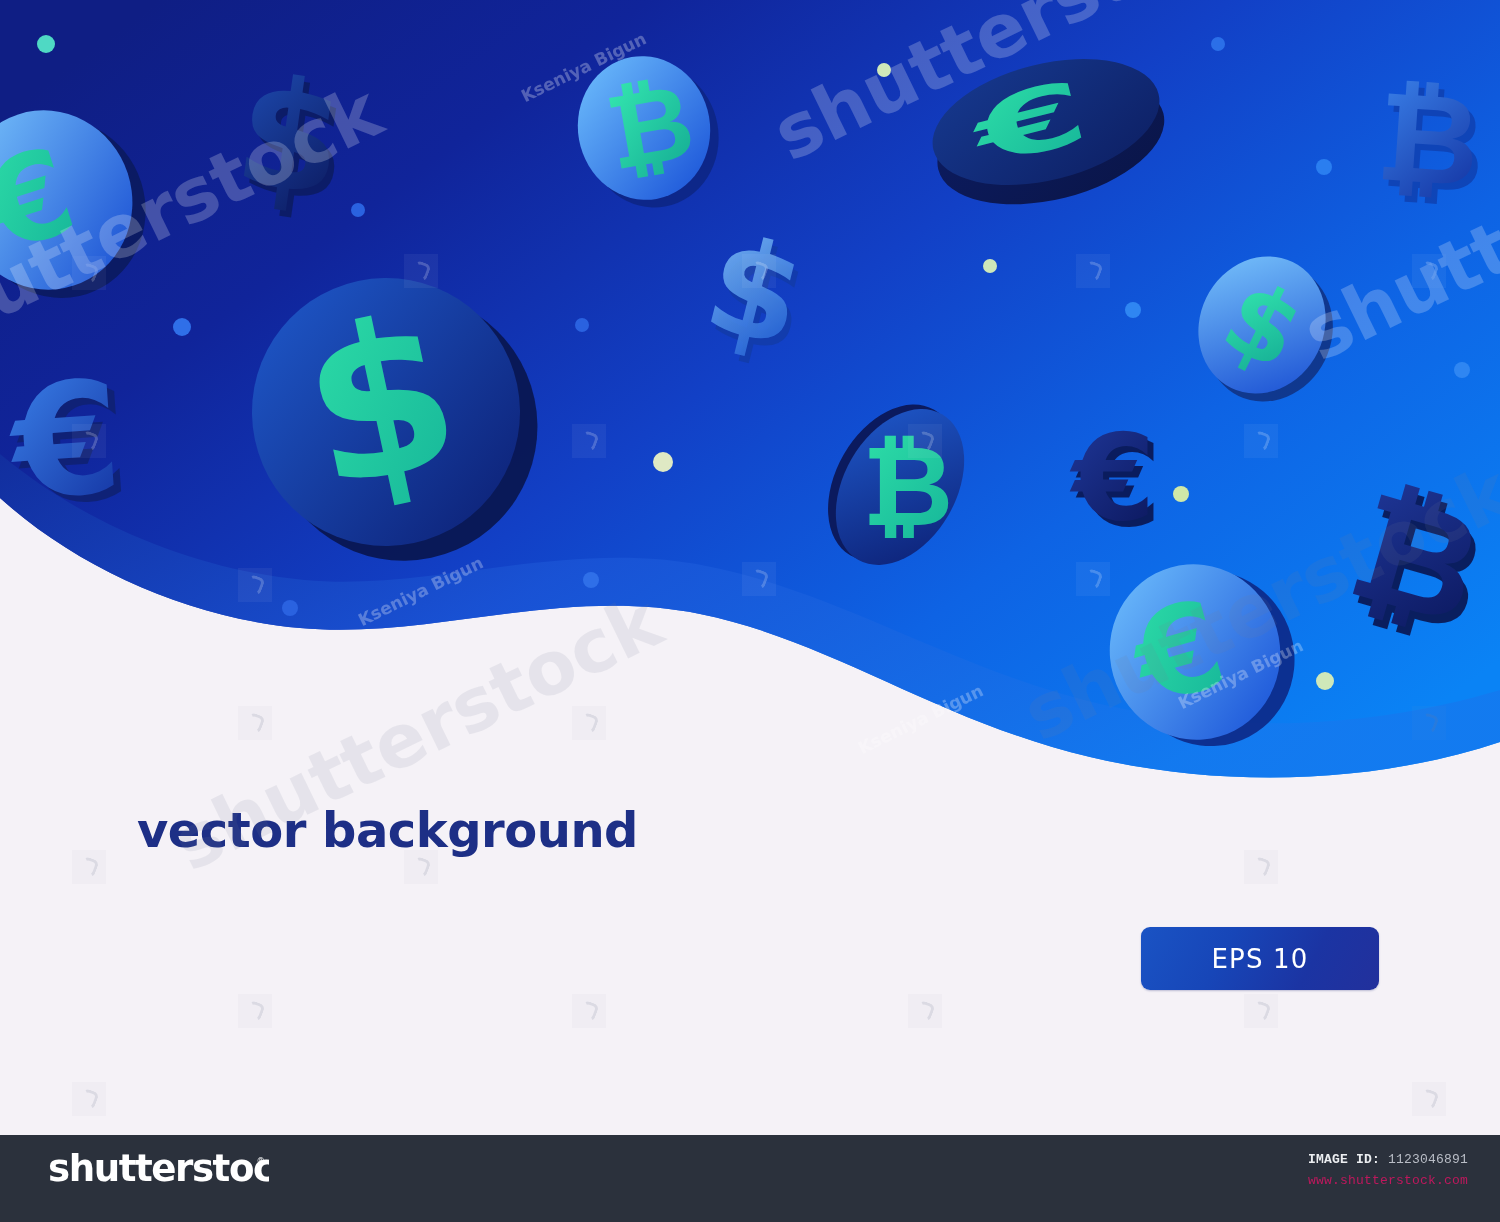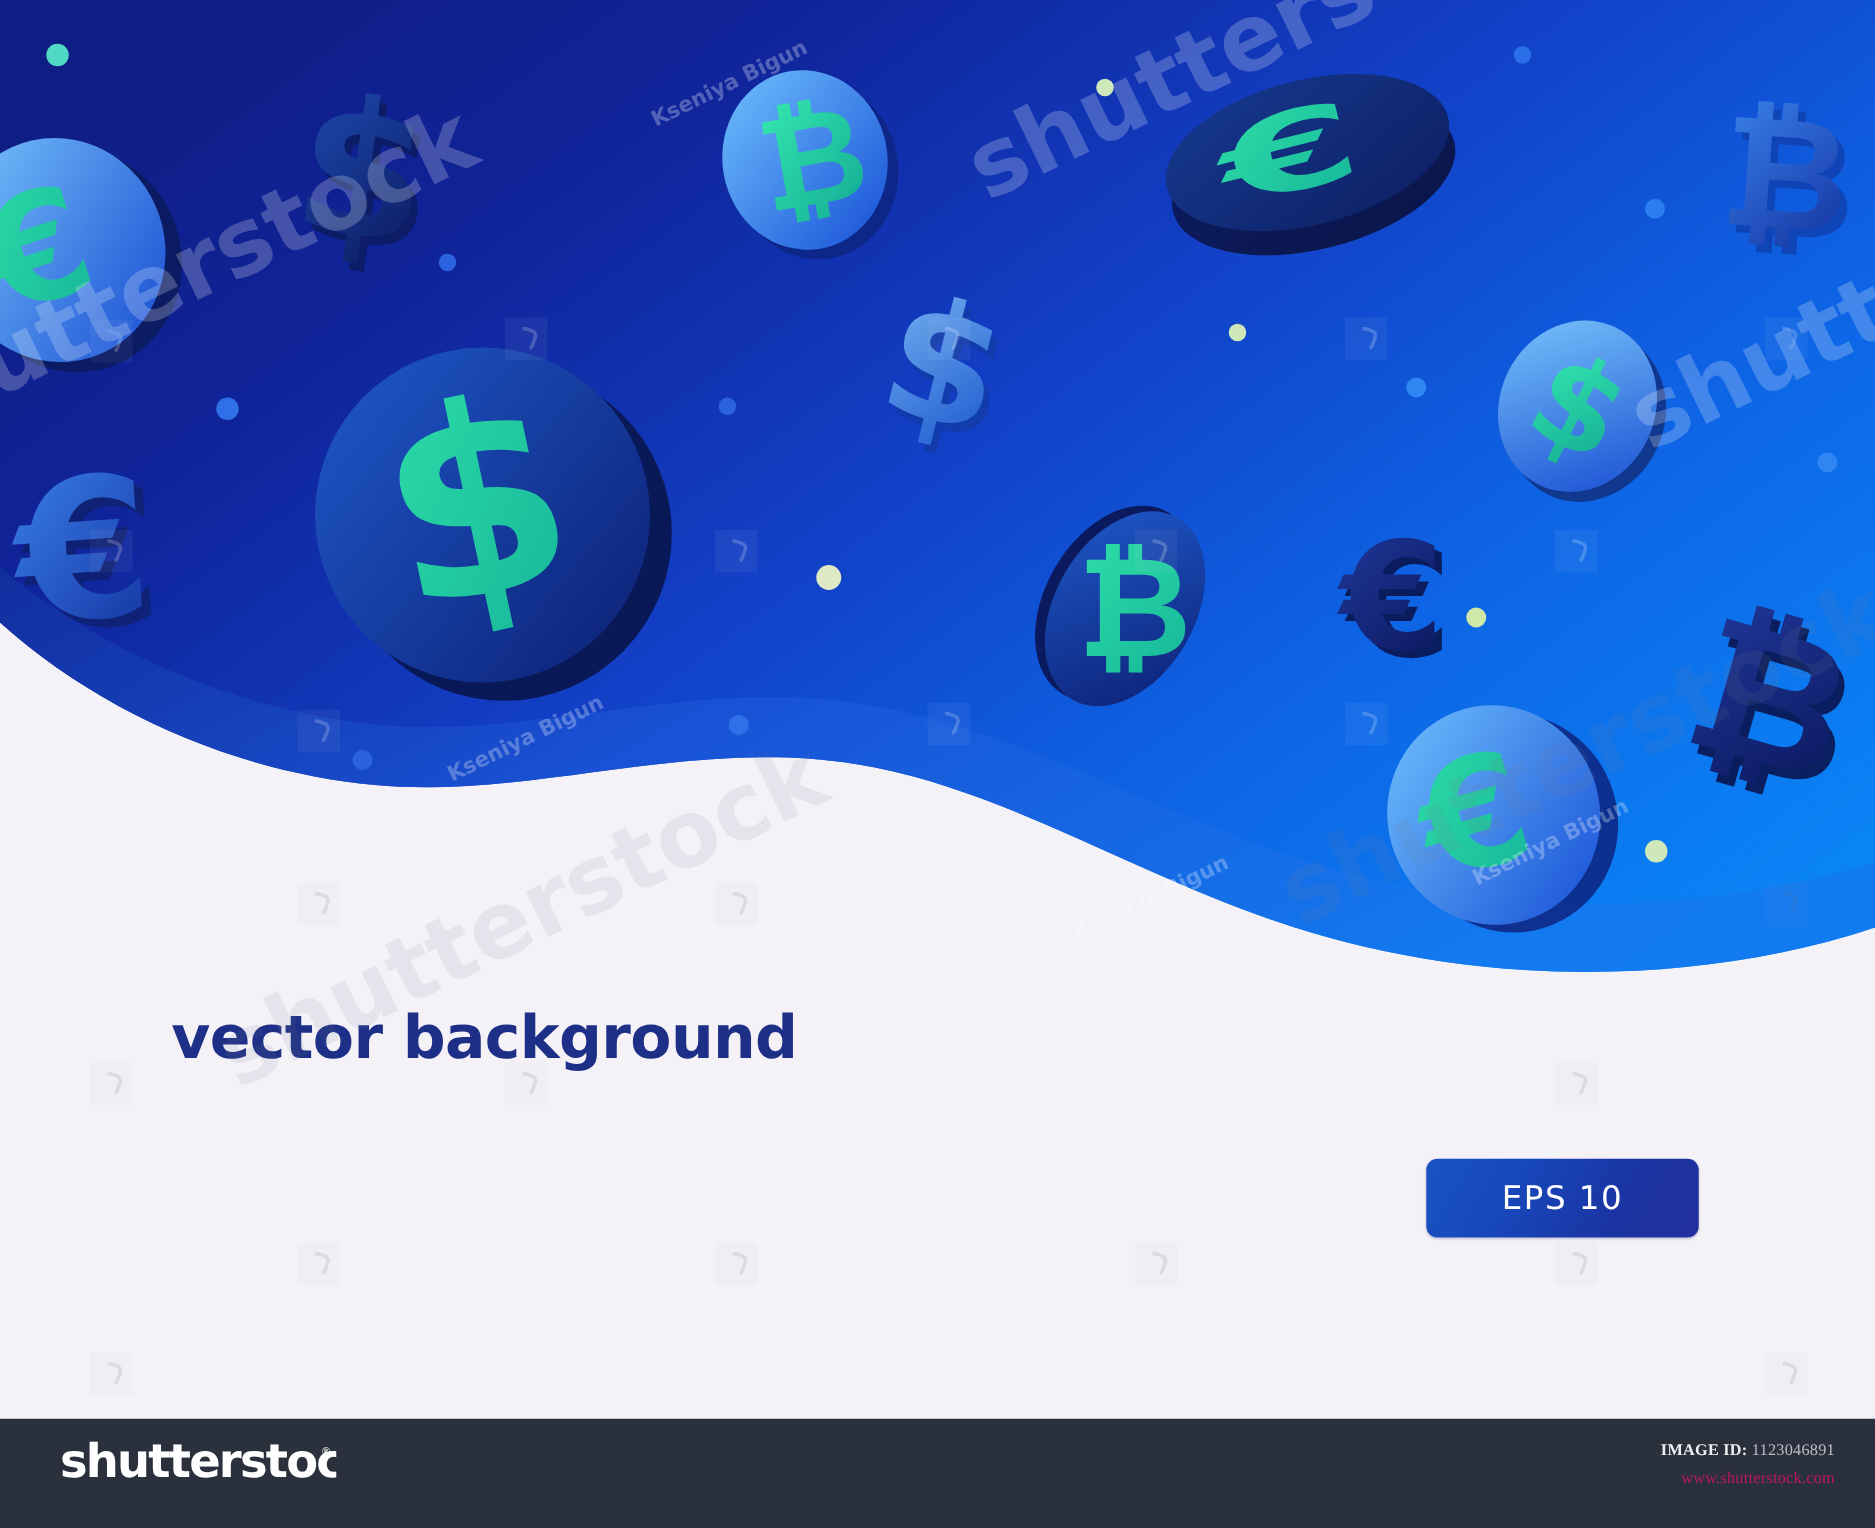--- a/index.html
+++ b/index.html
@@ -55,21 +55,21 @@
     font-family:"DejaVu Sans", sans-serif;
     max-width:740px;
     font-weight:400;
   }
 
   
   #eps-button{
     position:absolute;
     left:1141px;
     top:927px;
-    width:218px;
+    width:238px;
     height:63px;
     border-radius:9px;
     background:linear-gradient(118deg,#1a53c4 0%,#1746b8 35%,#1b34a3 70%,#22309c 100%);
     color:#ffffff;
     font-size:26px;
     letter-spacing:1.2px;
     font-family:"DejaVu Sans", sans-serif;
     display:flex; align-items:center; justify-content:center;
     border:none;
     cursor:pointer;
@@ -85,21 +85,21 @@
   }
   #ss-logo{
     position:absolute;
     left:48px; top:1150px;
     height:40px;
   }
   #footer-meta{
     position:absolute;
     right:32px; top:1152px;
     text-align:right;
-    font-family:Liberation Serif, serif;
+    font-family:Liberation Mono, monospace;
   }
   #image-id-line{
     font-size:13px;
     color:#c9ccd2;
     letter-spacing:.2px;
     white-space:nowrap;
   }
   #image-id-label{ font-weight:700; color:#eceef1; }
   #image-id-value{ color:#b9bdc6; }
   #site-url{

